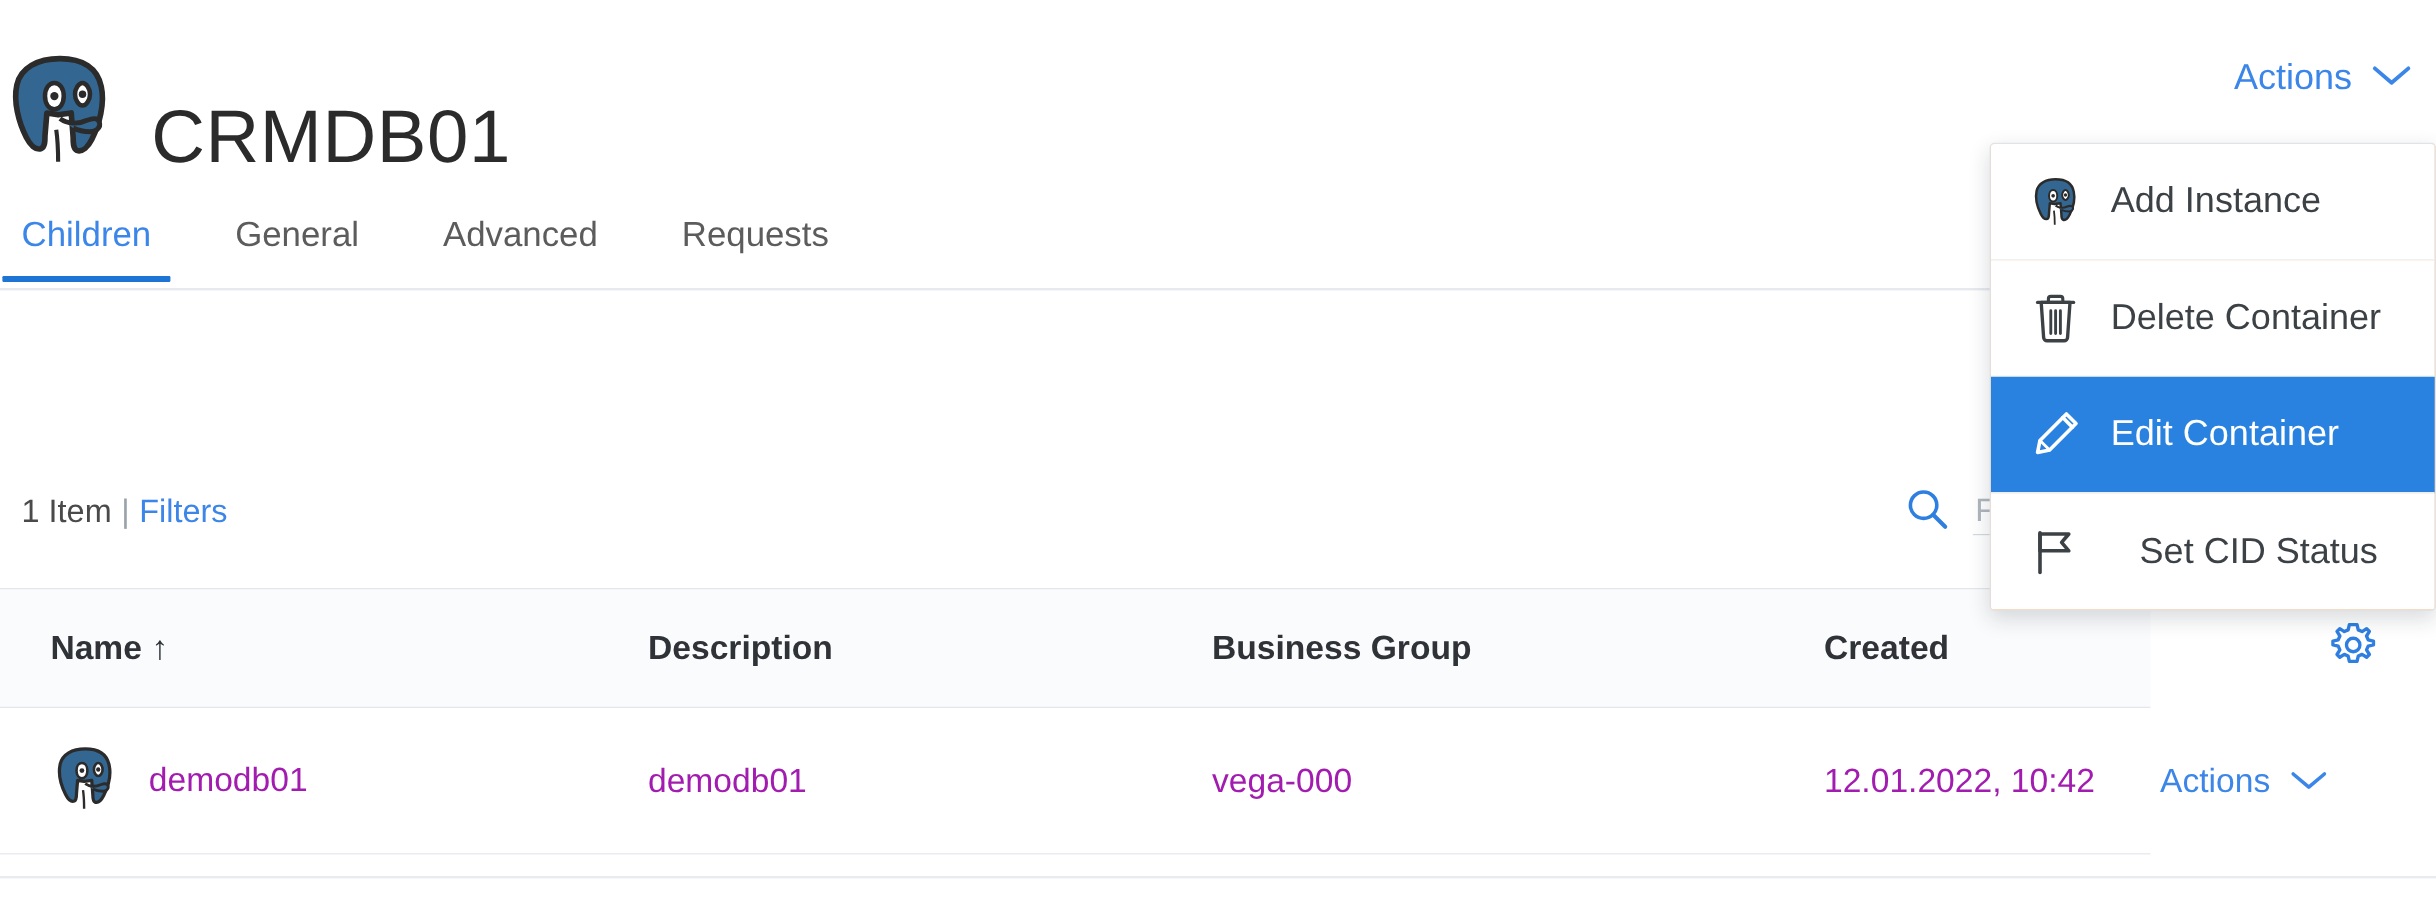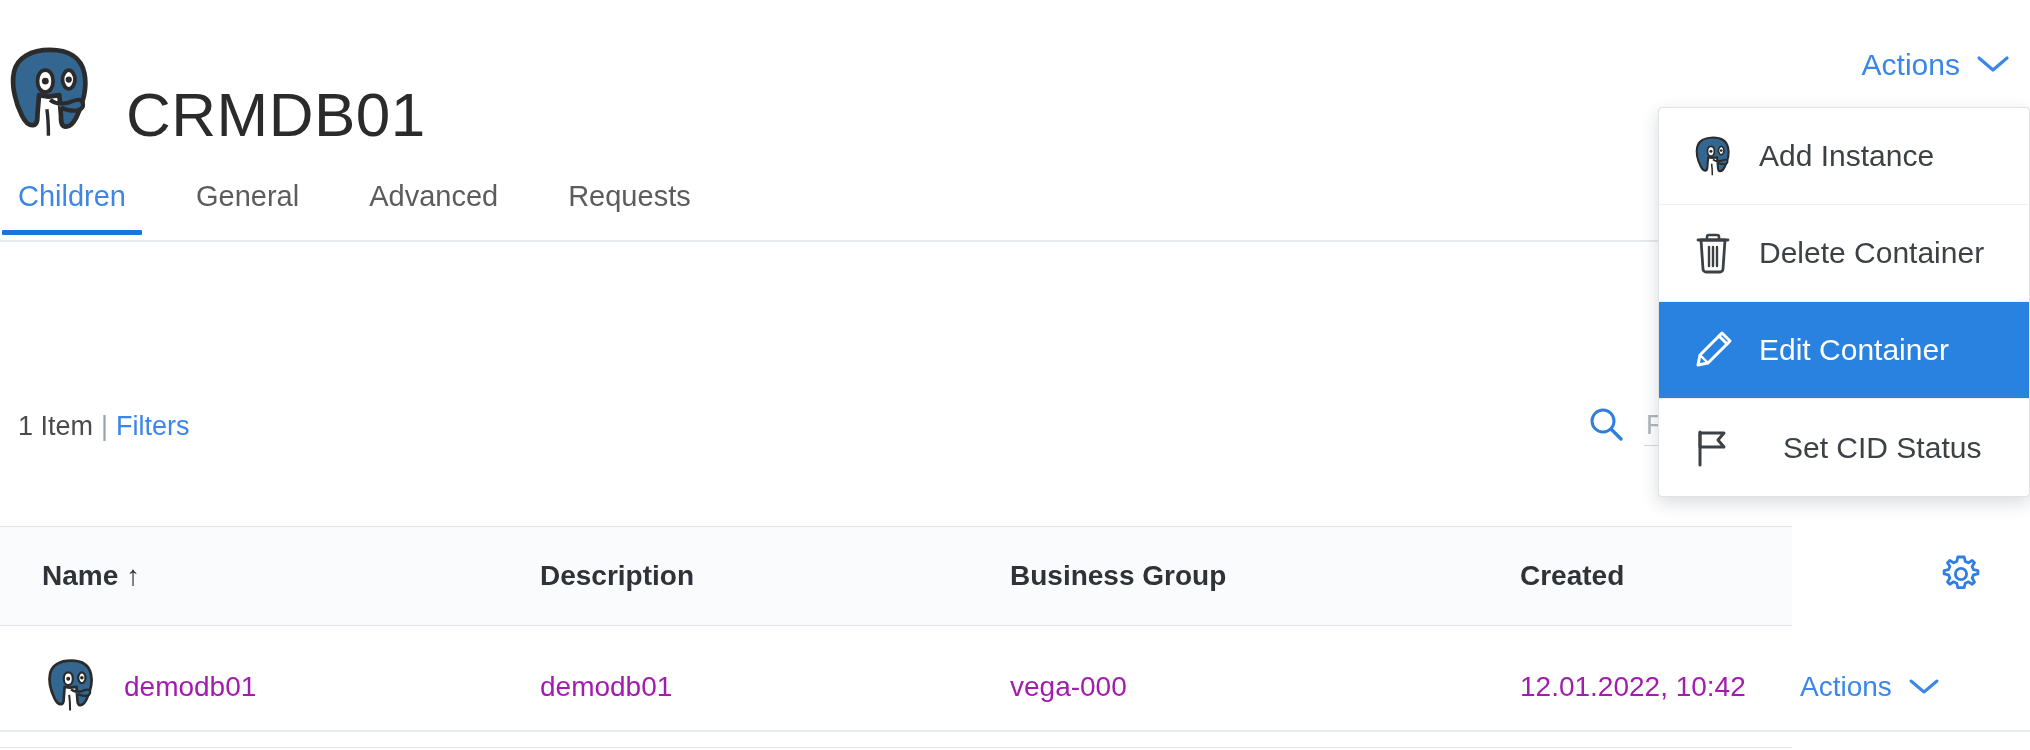--- a/index.html
+++ b/index.html
@@ -63,21 +63,21 @@
     display: flex; align-items: center; gap: 18px;
   }
   .search-field {
     border: none; border-bottom: 1px solid #d4d9df; background: transparent;
     font-family: "Liberation Sans", sans-serif; font-size: 27px; color: #3d3d3d;
     width: 300px; padding: 4px 2px; outline: none;
   }
   .search-field::placeholder { color: #b0b6bd; }
 
   
-  .table { position: absolute; left: 0; top: 490px; width: 1792px; margin-top: 36px; }
+  .table { position: absolute; left: 0; top: 490px; width: 1792px; }
   .thead {
     height: 100px; background: #fafbfc;
     border-top: 1px solid #e3e7ec; border-bottom: 1px solid #e3e7ec;
     position: relative;
   }
   .row-grid { position: relative; height: 100%; }
   .cell { position: absolute; top: 50%; transform: translateY(-50%); white-space: nowrap; }
   .th { font-size: 28px; font-weight: bold; color: #2f3337; }
   .c-name { left: 42px; }
   .c-desc { left: 540px; }
@@ -92,21 +92,21 @@
   .td { font-size: 28px; color: #a21caf; }
   .name-cell { display: flex; align-items: center; gap: 24px; }
   .row-actions {
     display: flex; align-items: center; gap: 16px;
     color: #3b86e8; font-size: 28px; cursor: pointer;
   }
   .c-rowactions { left: 1800px; }
 
   
   .menu {
-    position: absolute; left: 1658px; top: 107px; width: 372px;
+    position: absolute; left: 1658px; top: 119px; width: 372px;
     background: #fdba74; border: 1px solid #e0e4e9; border-radius: 4px;
     box-shadow: 0 6px 18px rgba(20,30,45,0.16);
     z-index: 50; overflow: hidden;
   }
   .menu-item {
     display: flex; align-items: center; height: 97px; padding-left: 30px;
     font-size: 30px; color: #3c4busd; color: #3c4146; cursor: pointer;
     border-bottom: 1px solid #eceff3; background: #fff;
   }
   .menu-item:last-child { border-bottom: none; gap: 24px; }

